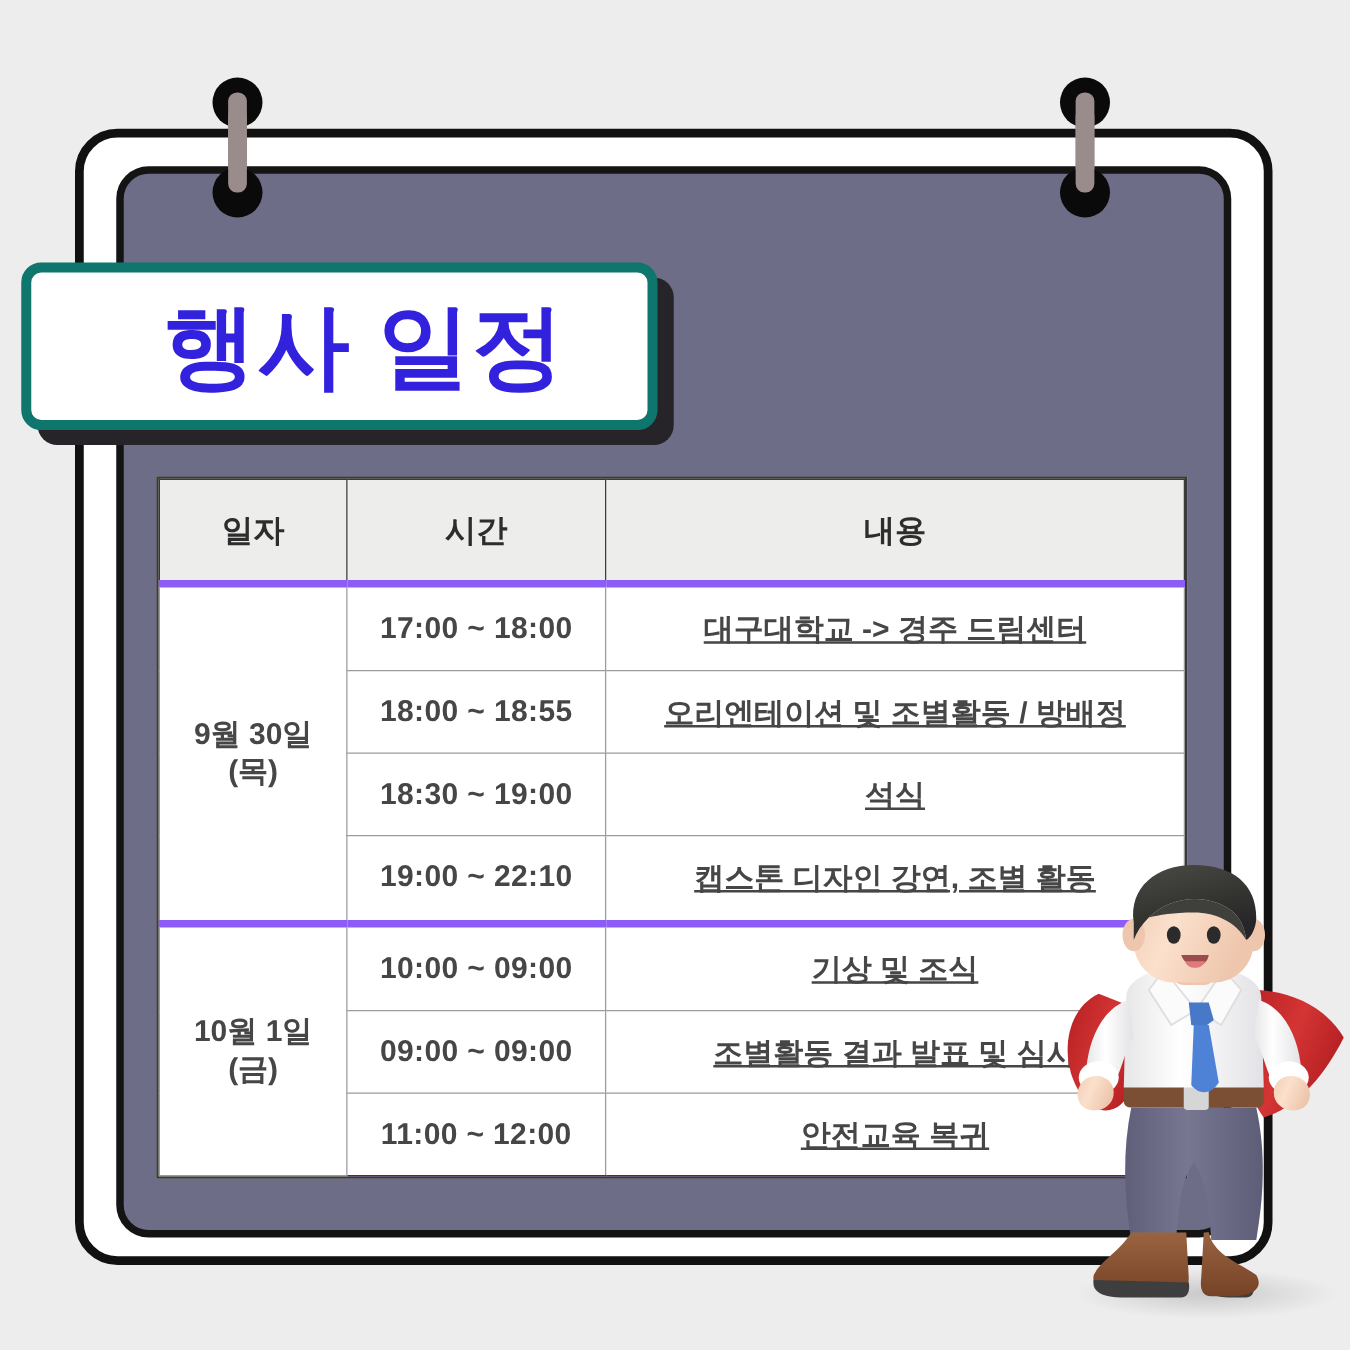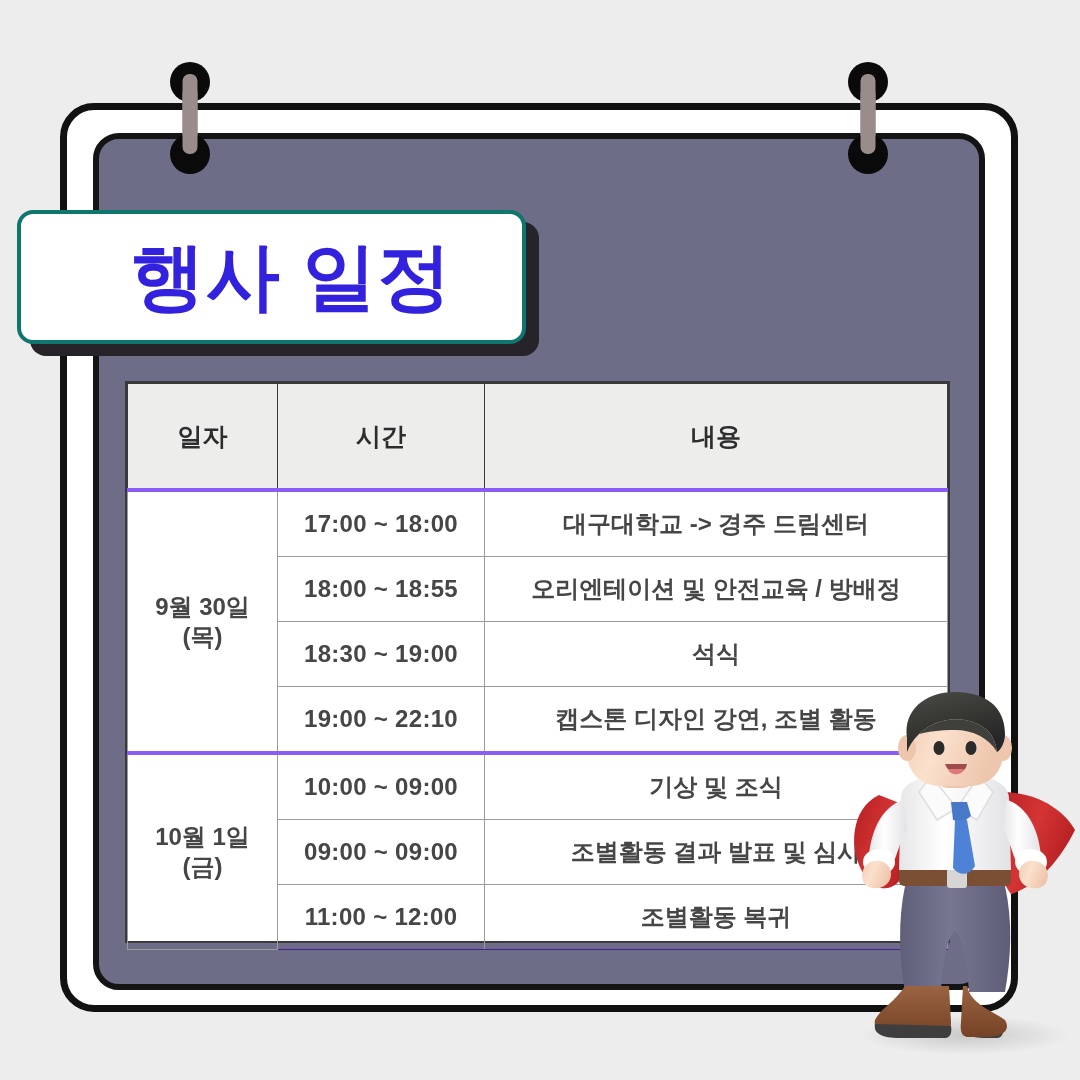--- a/index.html
+++ b/index.html
@@ -65,21 +65,21 @@
     left:30px;top:222px;
     width:509px;height:134px;
     background:#262428;
     border-radius:16px;
   }
   .title-card{
     position:absolute;
     left:17px;top:210px;
     width:509px;height:134px;
     background:#ffffff;
-    border:4px solid #0f766e;
+    border:8px solid #0f766e;
     border-radius:16px;
     box-sizing:border-box;
     display:flex;align-items:center;justify-content:center;text-align:right;
   }
   .title-text{
     font-size:74px;
     font-weight:800;
     color:#3322dd;
     letter-spacing:1px;
     line-height:1;
@@ -101,42 +101,42 @@
     border-collapse:collapse;
     table-layout:fixed;
   }
   table.sched th,table.sched td{
     border:1px solid #9b9b9b;
     text-align:center;
     vertical-align:middle;
     color:#464646;
     font-size:24px;
     font-weight:600;
-    padding:16px 6px;
+    padding:4px 6px;
   }
   table.sched thead th{
     background:#ededec;
     border:1px solid #3a3a3a;
     height:72px;
     font-size:25px;
     color:#2d2d2d;
   }
   col.c-date{width:150px;}
   col.c-time{width:207px;}
   col.c-desc{width:auto;}
   td.datecell{
     font-size:25px;
     color:#3a3a3a;
     line-height:1.25;
     border-left:1px solid #3a3a3a;
     border-right:1px solid #3a3a3a;
   }
   td.timecell{font-size:25px;color:#4a4a4a;letter-spacing:0.3px;}
-  td.desccell{font-size:25px;color:#414141;}
-  tr.group-start > td{border-top:4px solid #8b5cf6;}
+  td.desccell{font-size:25px;color:#414141;text-decoration:underline;}
+  tr.group-start > td{border-top:6px solid #8b5cf6;}
   tr.last-row > td{border-bottom:1px solid #4c1d95;}
 
   
   .mascot{
     position:absolute;
     left:845px;top:690px;
     width:235px;height:375px;
   }
   .mascot svg{display:block;width:235px;height:375px;}
 </style>
@@ -186,21 +186,21 @@
         <tr class="group-start">
           <td class="datecell" rowspan="4">
             <span>9월 30일</span><br>
             <span>(목)</span>
           </td>
           <td class="timecell">17:00 ~ 18:00</td>
           <td class="desccell">대구대학교 -&gt; 경주 드림센터</td>
         </tr>
         <tr>
           <td class="timecell">18:00 ~ 18:55</td>
-          <td class="desccell">오리엔테이션 및 안전교육 / 방배정</td>
+          <td class="desccell">오리엔테이션 및 조별활동 / 방배정</td>
         </tr>
         <tr>
           <td class="timecell">18:30 ~ 19:00</td>
           <td class="desccell">석식</td>
         </tr>
         <tr>
           <td class="timecell">19:00 ~ 22:10</td>
           <td class="desccell">캡스톤 디자인 강연, 조별 활동</td>
         </tr>
 
@@ -211,21 +211,21 @@
           </td>
           <td class="timecell">10:00 ~ 09:00</td>
           <td class="desccell">기상 및 조식</td>
         </tr>
         <tr>
           <td class="timecell">09:00 ~ 09:00</td>
           <td class="desccell">조별활동 결과 발표 및 심사</td>
         </tr>
         <tr class="last-row">
           <td class="timecell">11:00 ~ 12:00</td>
-          <td class="desccell">조별활동 복귀</td>
+          <td class="desccell">안전교육 복귀</td>
         </tr>
 
       </tbody>
     </table>
   </div>
 
   <div class="mascot">
     <svg viewBox="0 0 235 375" xmlns="http://www.w3.org/2000/svg">
       <defs>
         <linearGradient id="capeG" x1="0" y1="0" x2="1" y2="0.5">

